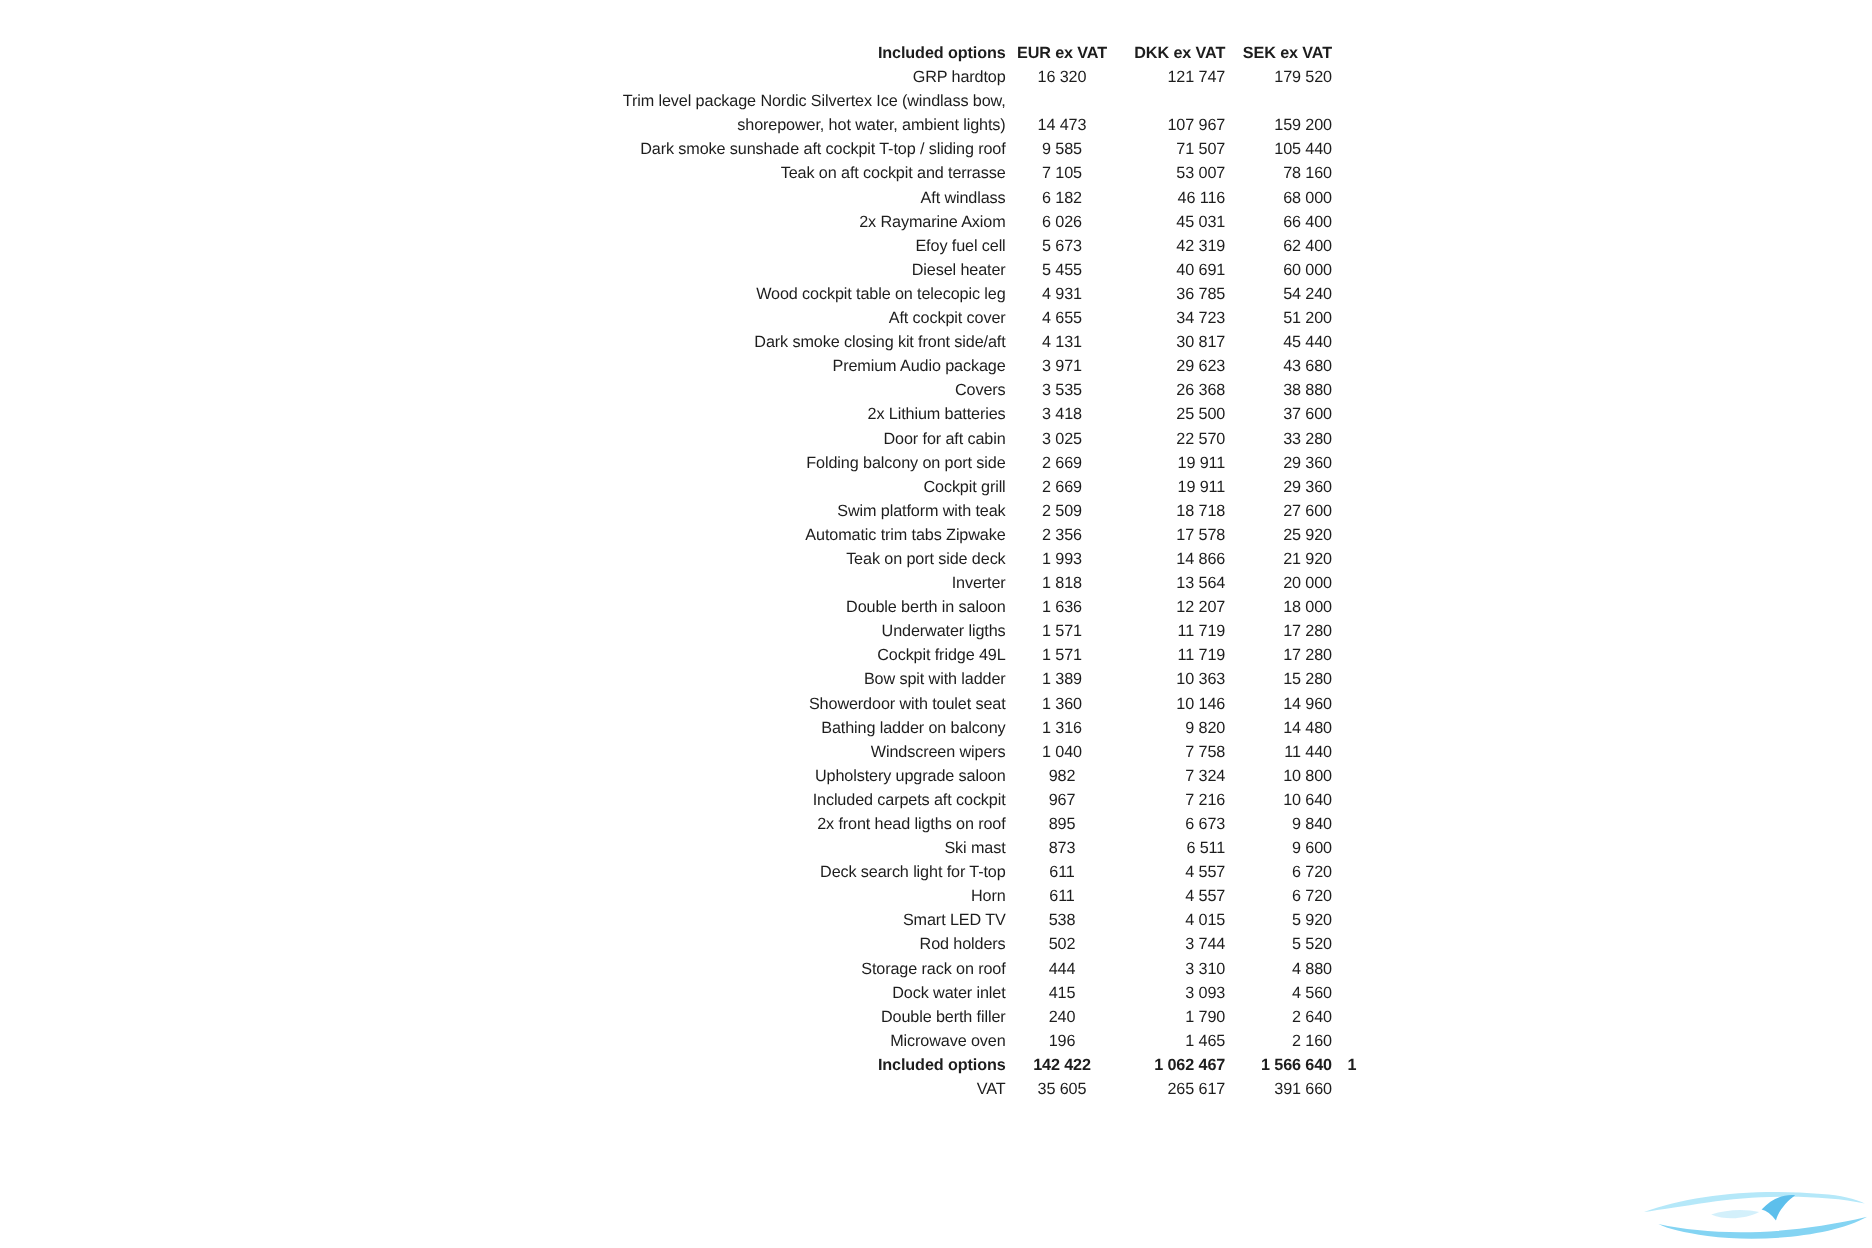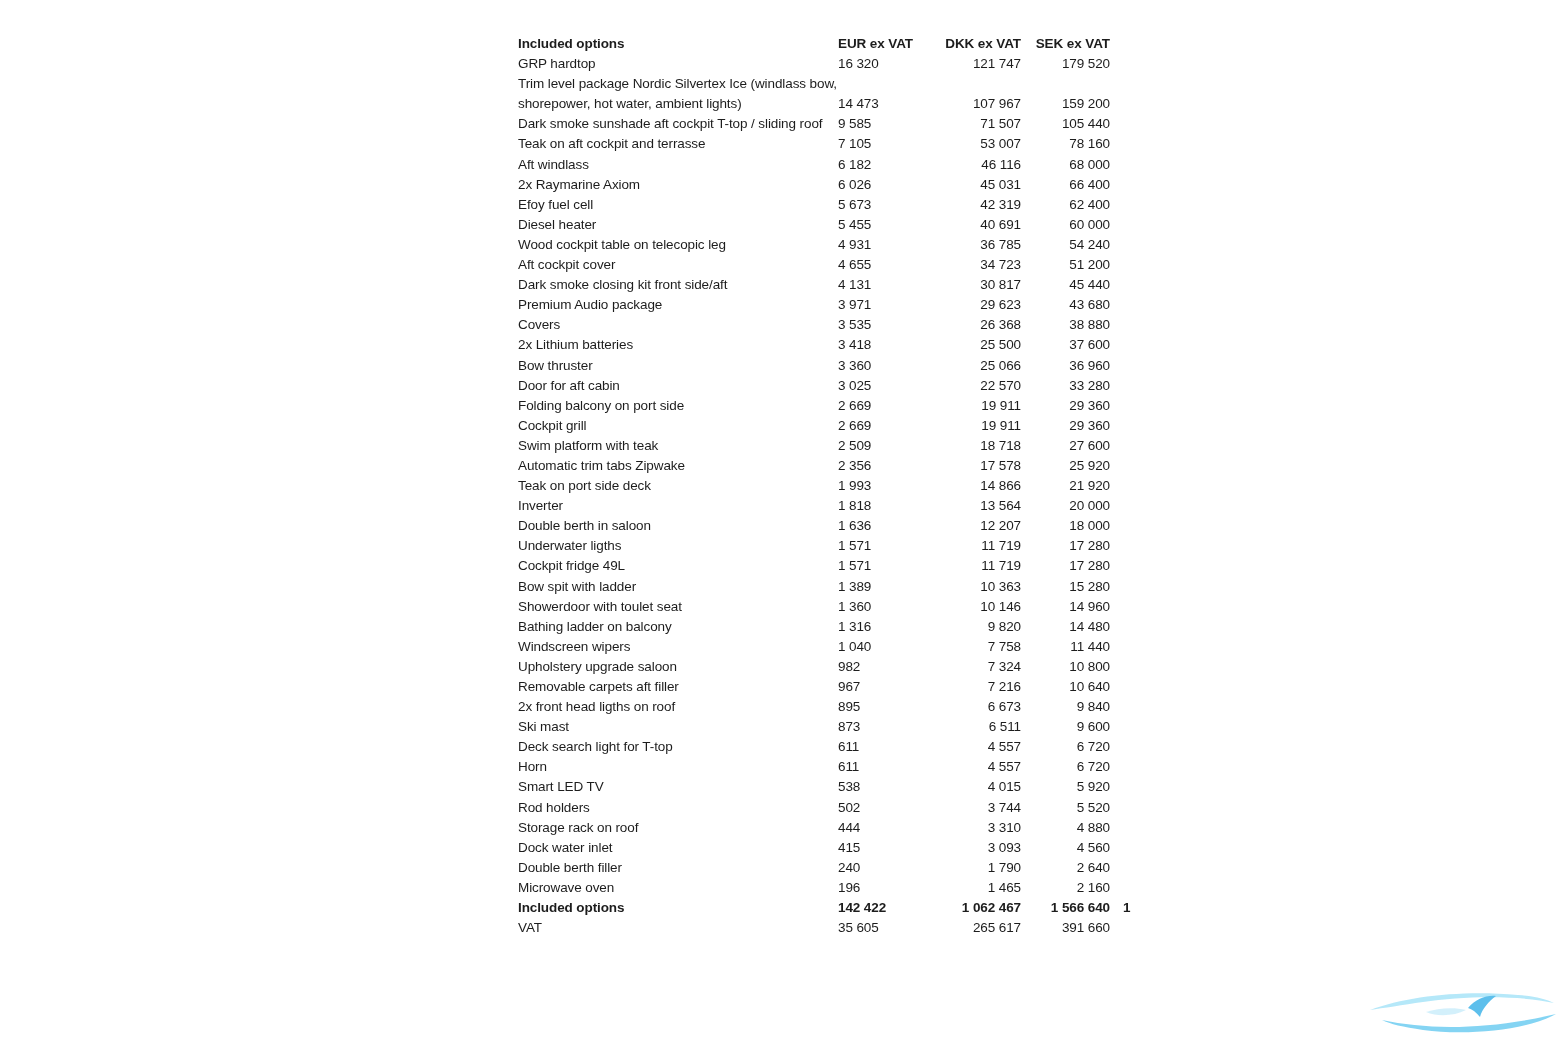--- a/index.html
+++ b/index.html
@@ -14,22 +14,22 @@
   .price-table {
     position:absolute;
     left:470px; top:34px;
     font-size:13.5px;
     line-height:20.1px;
     letter-spacing:-0.1px;
   }
   .trow { display:flex; white-space:nowrap; }
   .bold { font-weight:bold; }
   .cell { flex:none; }
-  .cell.label { width:320px; text-align:left;padding-left:48px; }
-  .cell.num   { width:94px; text-align:left; }
+  .cell.label { width:320px; text-align:right;padding-left:48px; }
+  .cell.num   { width:94px; text-align:center; }
   .cell.num2  { width:89px; text-align:right; }
   .cell.extra { width:44px; text-align:left; padding-left:13px; }
   .watermark {
     position:absolute;
     left:1368px; top:986px;
     width:192px; height:52px;
     opacity:0.85;
   }
 </style>
 </head>
@@ -127,26 +127,20 @@
         <div class="cell num2">26 368</div>
         <div class="cell num2">38 880</div>
       </div>
       <div class="trow">
         <div class="cell label">2x Lithium batteries</div>
         <div class="cell num">3 418</div>
         <div class="cell num2">25 500</div>
         <div class="cell num2">37 600</div>
       </div>
       <div class="trow">
-        <div class="cell label">Bow thruster</div>
-        <div class="cell num">3 360</div>
-        <div class="cell num2">25 066</div>
-        <div class="cell num2">36 960</div>
-      </div>
-      <div class="trow">
         <div class="cell label">Door for aft cabin</div>
         <div class="cell num">3 025</div>
         <div class="cell num2">22 570</div>
         <div class="cell num2">33 280</div>
       </div>
       <div class="trow">
         <div class="cell label">Folding balcony on port side</div>
         <div class="cell num">2 669</div>
         <div class="cell num2">19 911</div>
         <div class="cell num2">29 360</div>
@@ -223,21 +217,21 @@
         <div class="cell num2">7 758</div>
         <div class="cell num2">11 440</div>
       </div>
       <div class="trow">
         <div class="cell label">Upholstery upgrade saloon</div>
         <div class="cell num">982</div>
         <div class="cell num2">7 324</div>
         <div class="cell num2">10 800</div>
       </div>
       <div class="trow">
-        <div class="cell label">Removable carpets aft filler</div>
+        <div class="cell label">Included carpets aft cockpit</div>
         <div class="cell num">967</div>
         <div class="cell num2">7 216</div>
         <div class="cell num2">10 640</div>
       </div>
       <div class="trow">
         <div class="cell label">2x front head ligths on roof</div>
         <div class="cell num">895</div>
         <div class="cell num2">6 673</div>
         <div class="cell num2">9 840</div>
       </div>

